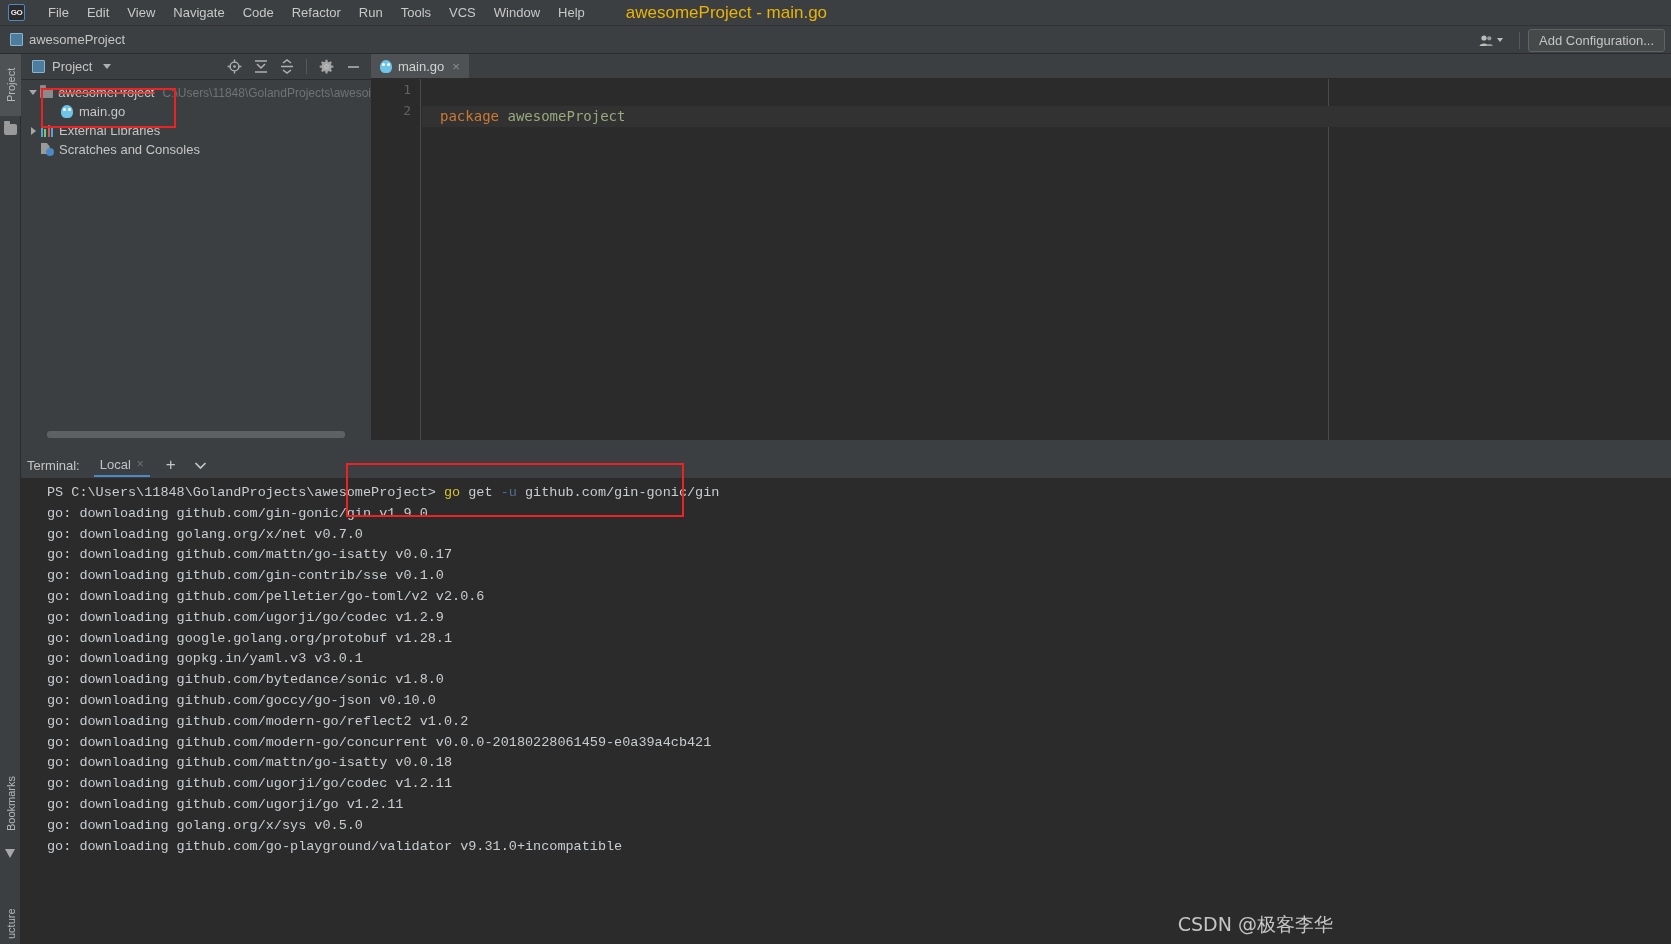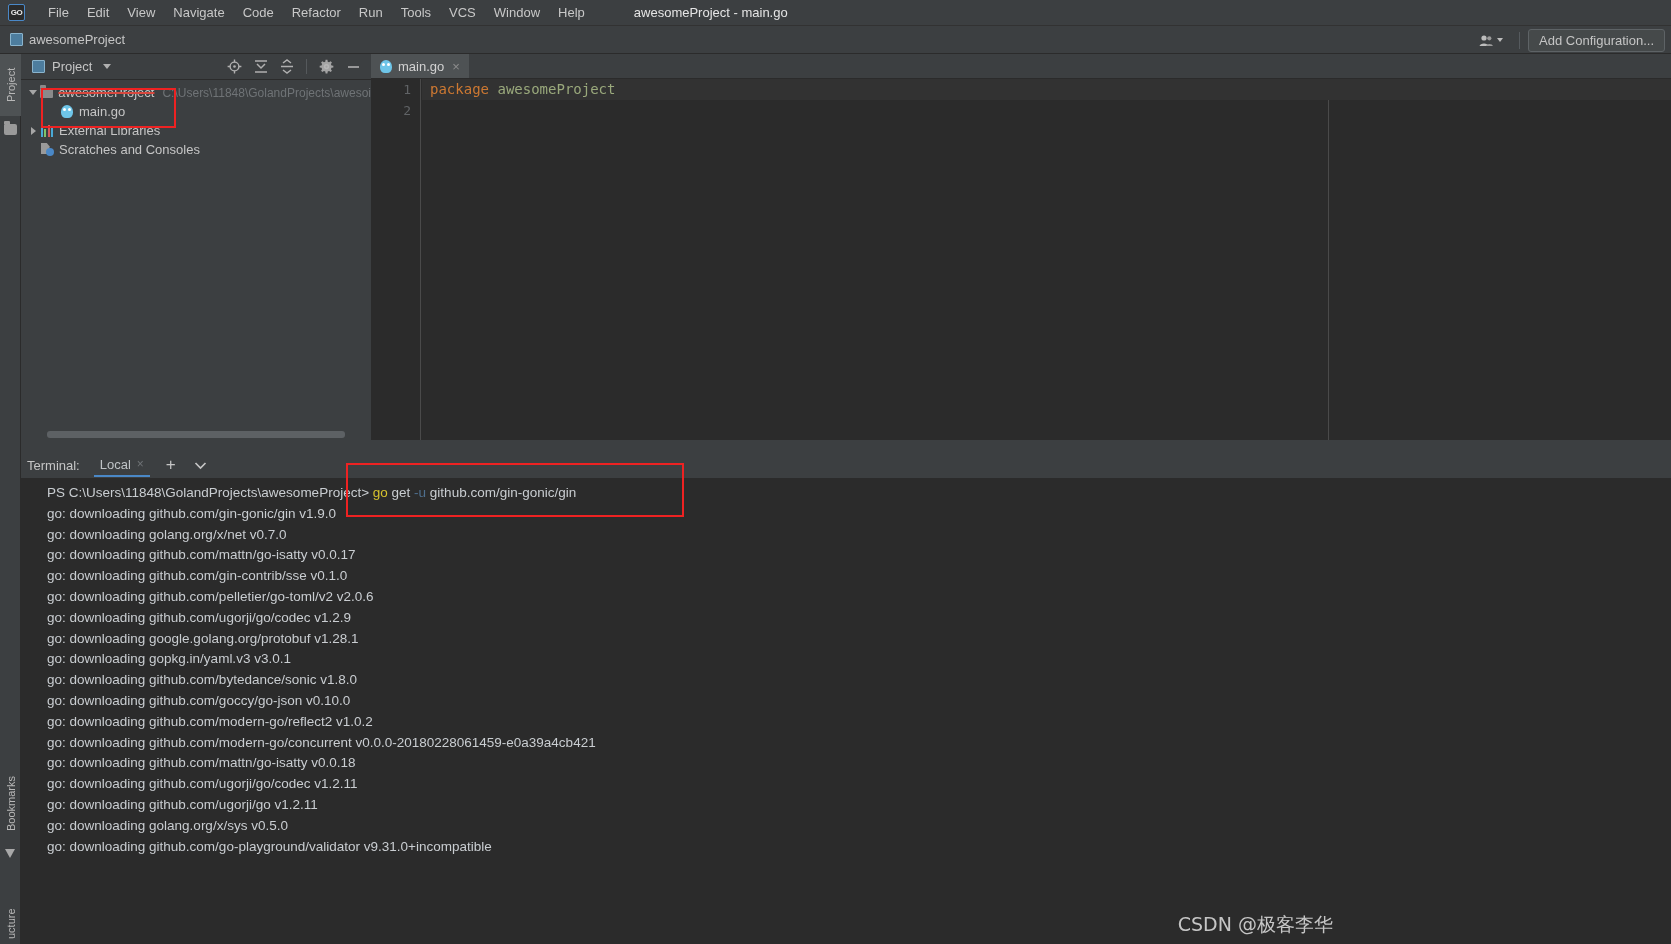--- a/index.html
+++ b/index.html
@@ -23,21 +23,21 @@
     background: #2b2b2b; border: 1.5px solid #4a88c7; border-radius: 2px;
     color: #e8e8e8; font-size: 8px; font-weight: bold;
     display: flex; align-items: center; justify-content: center;
     letter-spacing: -0.5px;
   }
   .menu-item {
     font-size: 13px; color: #c8c8c8; padding: 2px 9px; cursor: default;
     white-space: nowrap;
   }
   .win-title {
-    margin-left: 40px; font-size: 13px; color: #e5e5e5; white-space: nowrap;
+    margin-left: 32px; font-size: 17px; color: #eab308; white-space: nowrap;
   }
 
   
   .navbar {
     position: absolute; left: 0; top: 26px; width: 1671px; height: 28px;
     background: #3c3f41; display: flex; align-items: center;
     border-bottom: 1px solid #2b2b2b;
   }
   .navbar .crumb {
     display: flex; align-items: center; gap: 6px; margin-left: 10px;
@@ -173,21 +173,21 @@
     background: #2b2b2b; border-right: 1px solid #4a4a4a;
   }
   .lnum {
     height: 21px; line-height: 21px; text-align: right; padding-right: 9px;
     font-family: "DejaVu Sans Mono", monospace; font-size: 13px; color: #606366;
   }
   .codelines {
     position:absolute; left:51px; top:0; right:0; height: 361px;
     font-family: "DejaVu Sans Mono", monospace; font-size: 14px;
   }
-  .cline { height: 21px; line-height: 21px; padding-left: 8px; white-space: pre; }
+  .cline { height: 21px; line-height: 21px; padding-left: 18px; white-space: pre; margin-top: 27px; }
   .cline.cur { background: #323232; }
   .kw { color: #cc7832; }
   .pkgname { color: #9aa97c; }
   .margin-guide {
     position:absolute; top:0; left: 957px; width: 1px; height: 361px;
     background: #4a4a4a;
   }
 
   
   .termpanel {
@@ -205,21 +205,21 @@
   }
   .term-tab.active:after {
     content:""; position:absolute; left:0; bottom:0; width:100%; height:2px;
     background:#4a88c7;
   }
   .term-tab .x { color:#6f7376; font-size:12px; }
   .term-plus { font-size:17px; color:#c5c5c5; margin-left:12px; padding:0 4px;}
   .term-chev { margin-left:10px; padding:0 4px; }
   .term-body {
     height: 466px; background: #2b2b2b; padding: 5px 0 0 26px;
-    font-family: Liberation Sans, sans-serif; font-size: 13.5px;
+    font-family: Liberation Mono, monospace; font-size: 13.5px;
     color: #c9cdd1; overflow: hidden;
   }
   .tline { height: 20.8px; line-height: 20.8px; white-space: pre; }
   .t-go { color: #d6c22e; }
   .t-flag { color: #4e6f8e; }
 
   
   .redbox { position: absolute; border: 2px solid #ee2222; pointer-events: none; }
   #redbox-gomod { left: 41px; top: 88px; width: 135px; height: 40px; }
   #redbox-cmd { left: 346px; top: 463px; width: 338px; height: 54px; }

